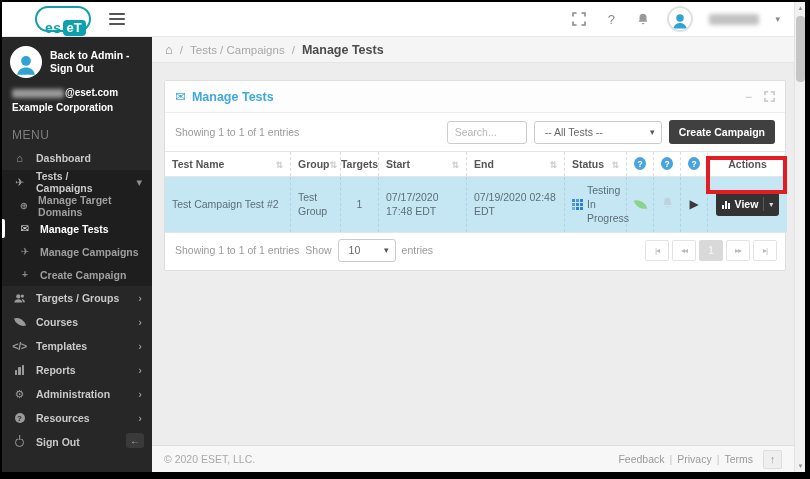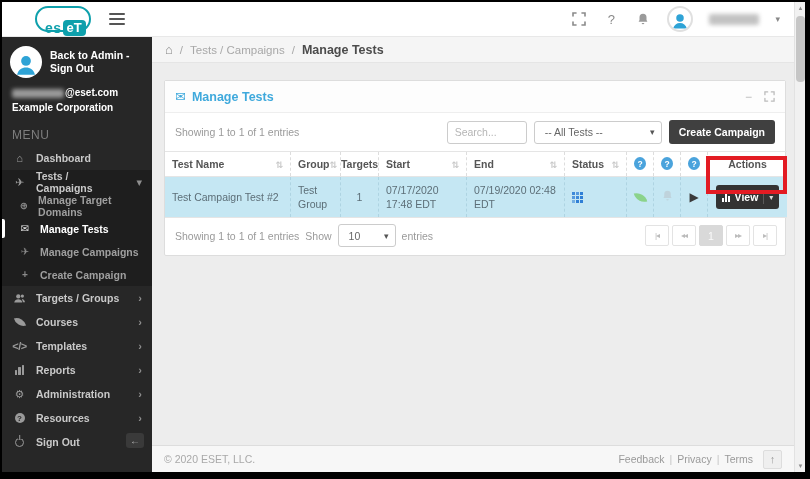--- a/index.html
+++ b/index.html
@@ -359,20 +359,21 @@
                   <b></b>
                   <b></b>
                   <b></b>
                   <b></b>
                   <b></b>
                   <b></b>
                   <b></b>
                   <b></b>
                   <b></b>
                 </span>
+              <span>Testing In Progress</span>
             </div>
             <div class="td td-icon c-i">
                 <span class="leaf-green"></span>
               </div>
             <div class="td td-icon c-i">
               <span class="bell-faint">
                 <svg viewBox="0 0 16 16">
                     <path d="M8 2a4 4 0 0 0-4 4v3L3 11h10l-1-2V6a4 4 0 0 0-4-4zM6.5 12.5a1.5 1.5 0 0 0 3 0z"></path>
                   </svg>
               </span>

